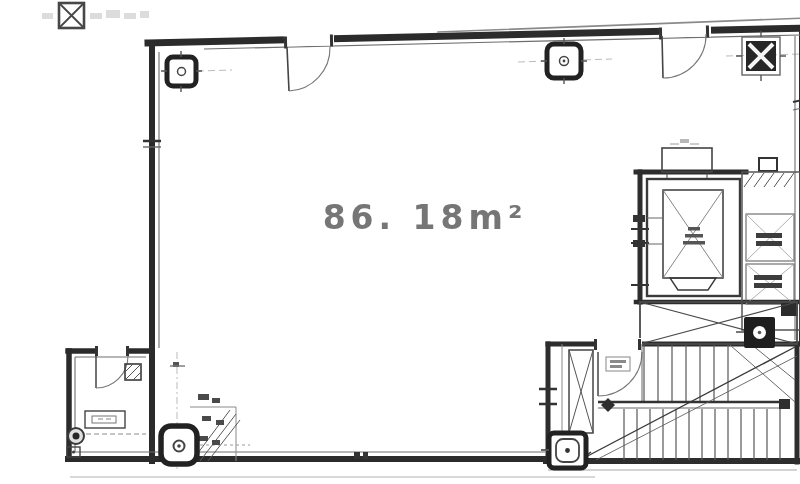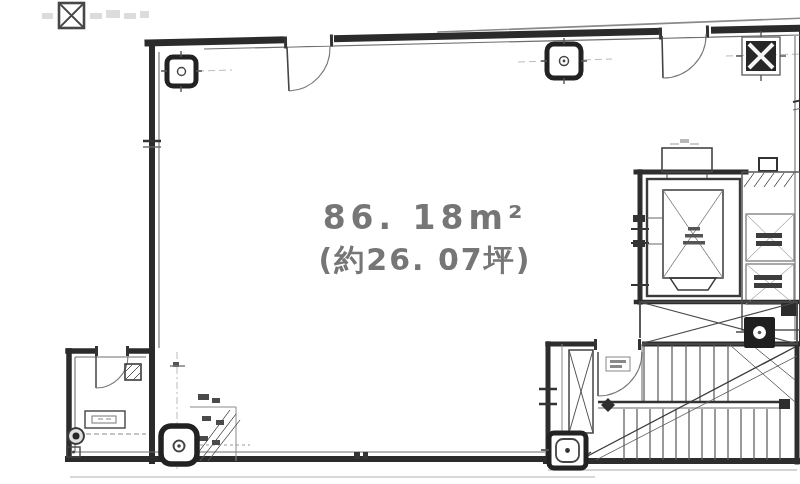--- a/index.html
+++ b/index.html
@@ -244,16 +244,15 @@
       <circle cx="719.5" cy="332.5" r="6.5" fill="#ffffff"></circle>
       <circle cx="719.5" cy="332.5" r="1.8" fill="#555555"></circle>
       <path d="M696 332 L704 332" stroke="#555555" stroke-width="1.6"></path>
     </g>
   </g>
 
 </svg>
 
   <div class="area-label">
     <div class="area-sqm">86. 18m²</div>
-    <div class="area-tsubo">(約26. 07坪)</div>
   </div>
 
 </div>
 
 </body></html>

